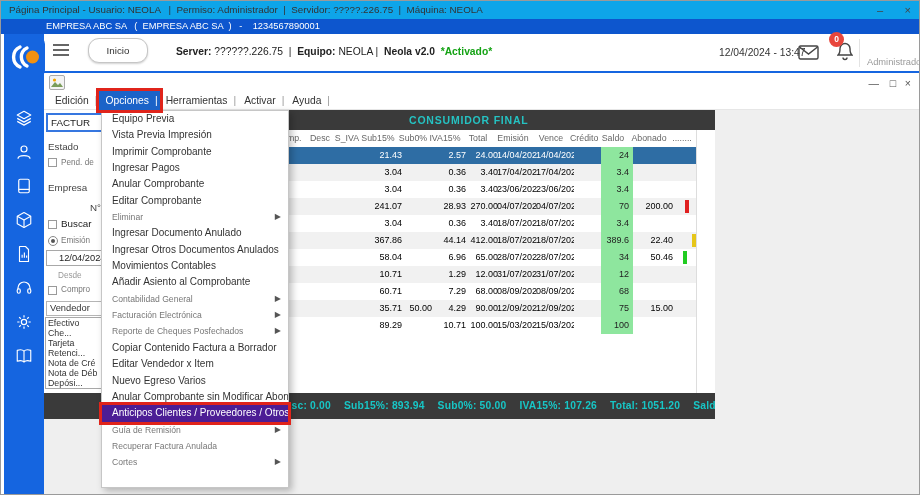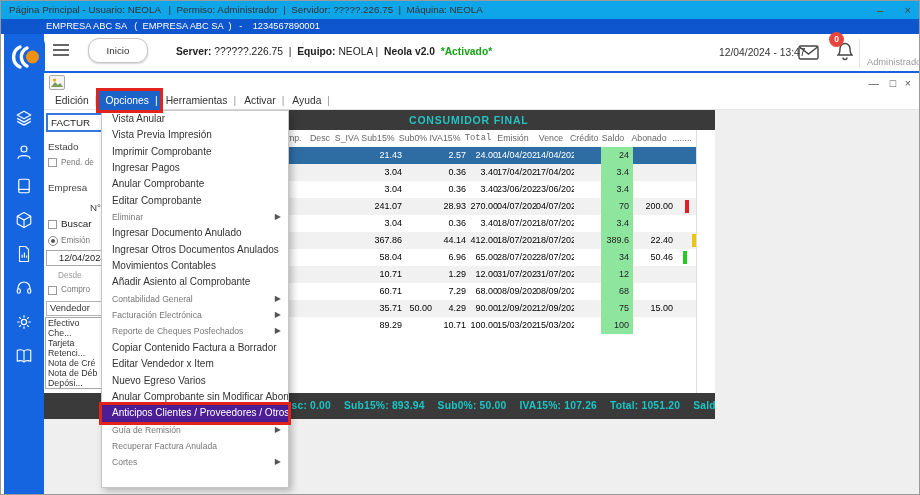--- a/index.html
+++ b/index.html
@@ -230,21 +230,21 @@
       <div class="abs ttitle">
         <span>CONSUMIDOR FINAL</span>
       </div>
       <div class="abs thead" id="thead">
           <span class="th" style="left: 128px; width: 28px;">Imp.</span>
           <span class="th" style="left: 156px; width: 26px;">Desc</span>
           <span class="th" style="left: 182px; width: 28px;">S_IVA</span>
           <span class="th" style="left: 207px; width: 40px;">Sub15%</span>
           <span class="th" style="left: 247px; width: 30px;">Sub0%</span>
           <span class="th" style="left: 277px; width: 34px;">IVA15%</span>
-          <span class="th" style="left: 311px; width: 32px; font-family: Liberation Mono, monospace;">Total</span>
+          <span class="th" style="left: 311px; width: 32px;">Total</span>
           <span class="th" style="left: 342px; width: 40px;">Emisión</span>
           <span class="th" style="left: 381px; width: 38px;">Vence</span>
           <span class="th" style="left: 419px; width: 28px;">Crédito</span>
           <span class="th" style="left: 446px; width: 32px;">Saldo</span>
           <span class="th" style="left: 478px; width: 40px;">Abonado</span>
           <span class="th" style="left: 518px; width: 26px;">........</span>
         </div>
       <div class="abs trows" id="trows">
           <div class="trow sel" style="top: 0px;">
             <div class="td num" style="left: 207px; width: 40px;">21.43</div>
@@ -371,21 +371,21 @@
             <div class="td num" style="left: 478px; width: 40px;"></div>
           </div>
         </div>
       <div class="abs scrollstrip"></div>
     </div>
 
     <div class="abs statbar" id="statbar"><span>Desc: 0.00</span><span>Sub15%: 893.94</span><span>Sub0%: 50.00</span><span>IVA15%: 107.26</span><span>Total: 1051.20</span><span>Saldo: 782.80</span></div>
   </div>
 
   <div class="abs popup" id="popup">
-      <div class="pmi"><span>Vista Anular</span></div>
+      <div class="pmi"><span>Equipo Previa</span></div>
       <div class="pmi"><span>Vista Previa Impresión</span></div>
       <div class="pmi"><span>Imprimir Comprobante</span></div>
       <div class="pmi"><span>Ingresar Pagos</span></div>
       <div class="pmi"><span>Anular Comprobante</span></div>
       <div class="pmi"><span>Editar Comprobante</span></div>
       <div class="pmi secondary"><span>Eliminar</span><span class="arr">▶</span></div>
       <div class="pmi"><span>Ingresar Documento Anulado</span></div>
       <div class="pmi"><span>Ingresar Otros Documentos Anulados</span></div>
       <div class="pmi"><span>Movimientos Contables</span></div>
       <div class="pmi"><span>Añadir Asiento al Comprobante</span></div>

